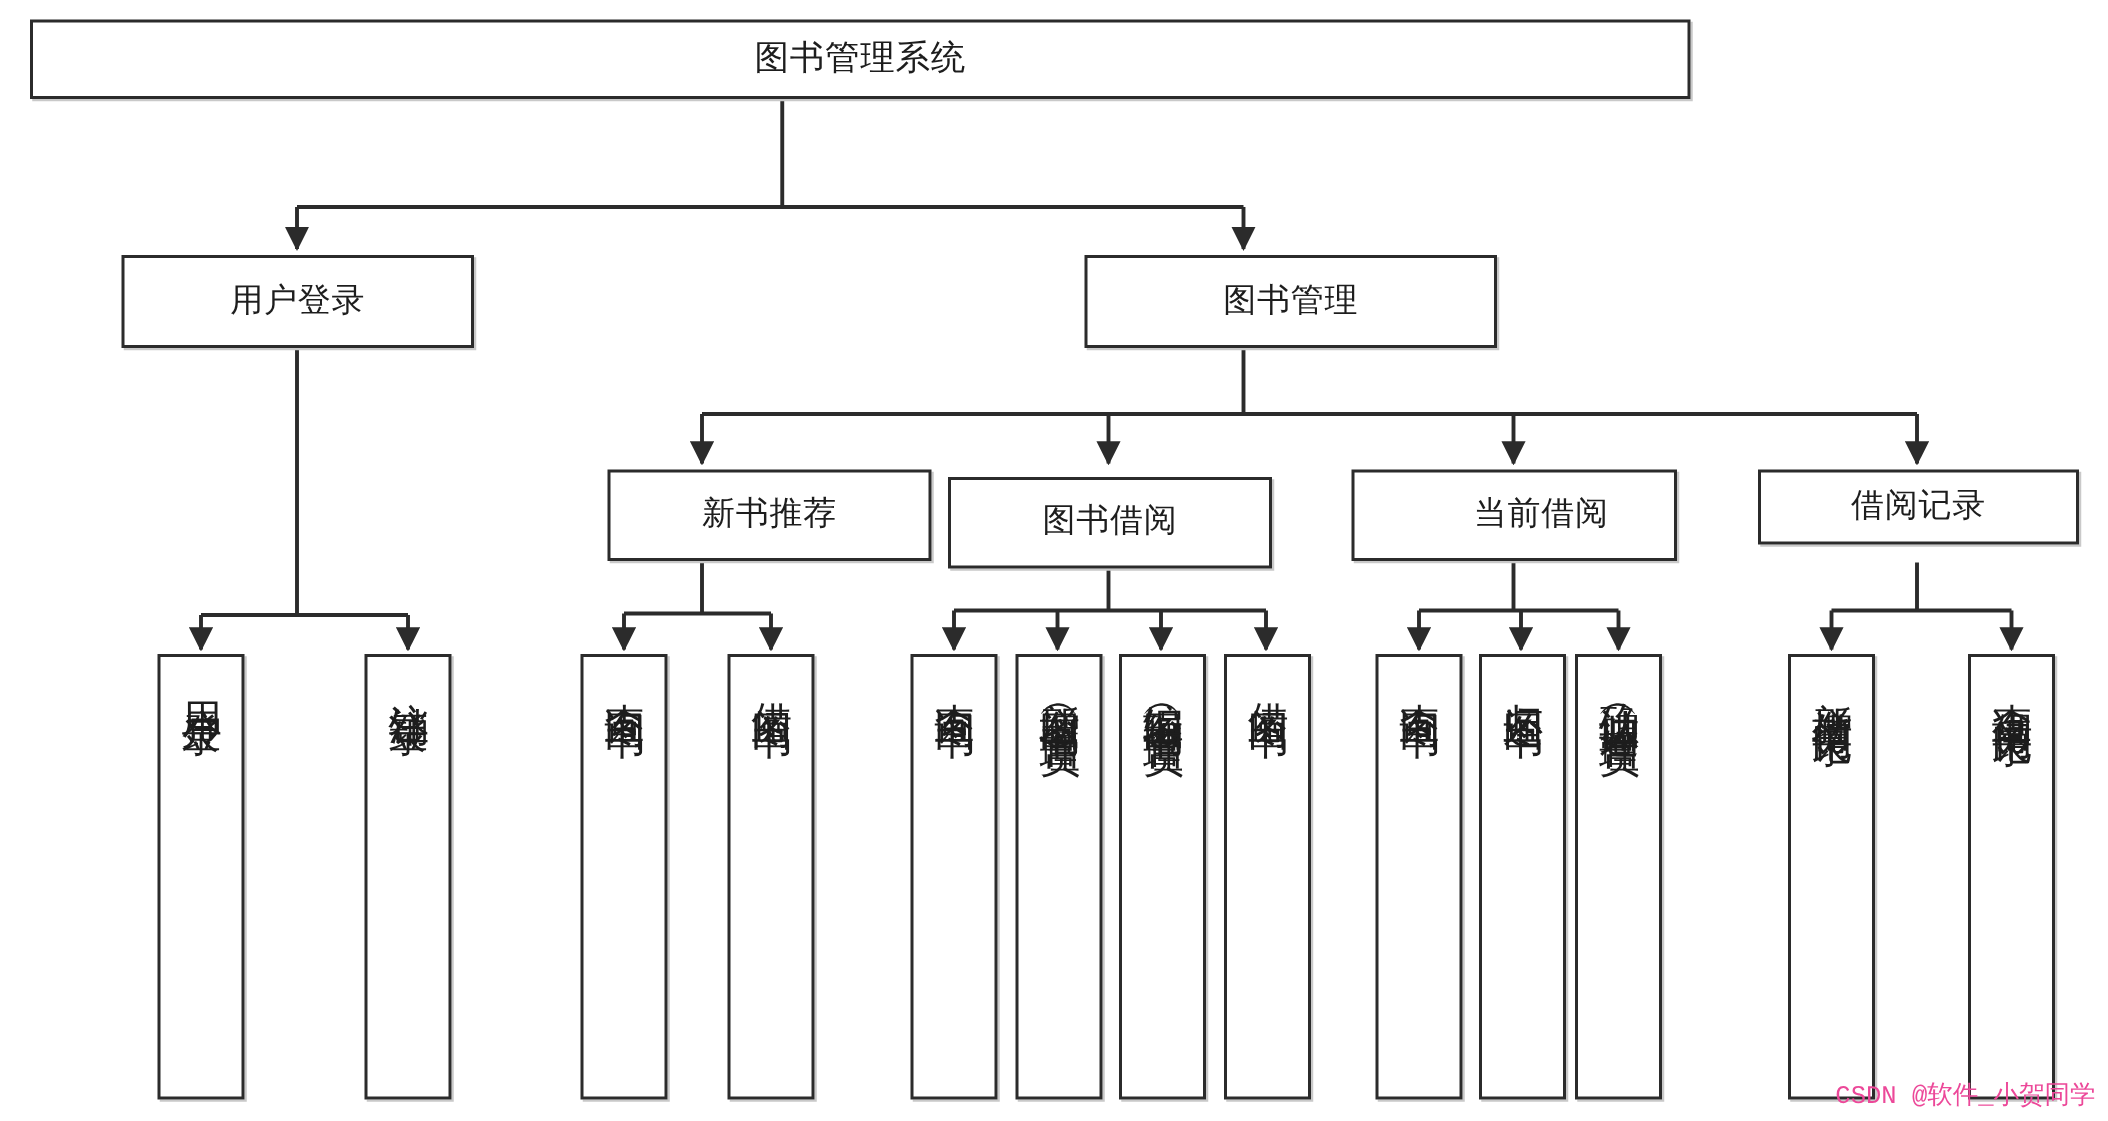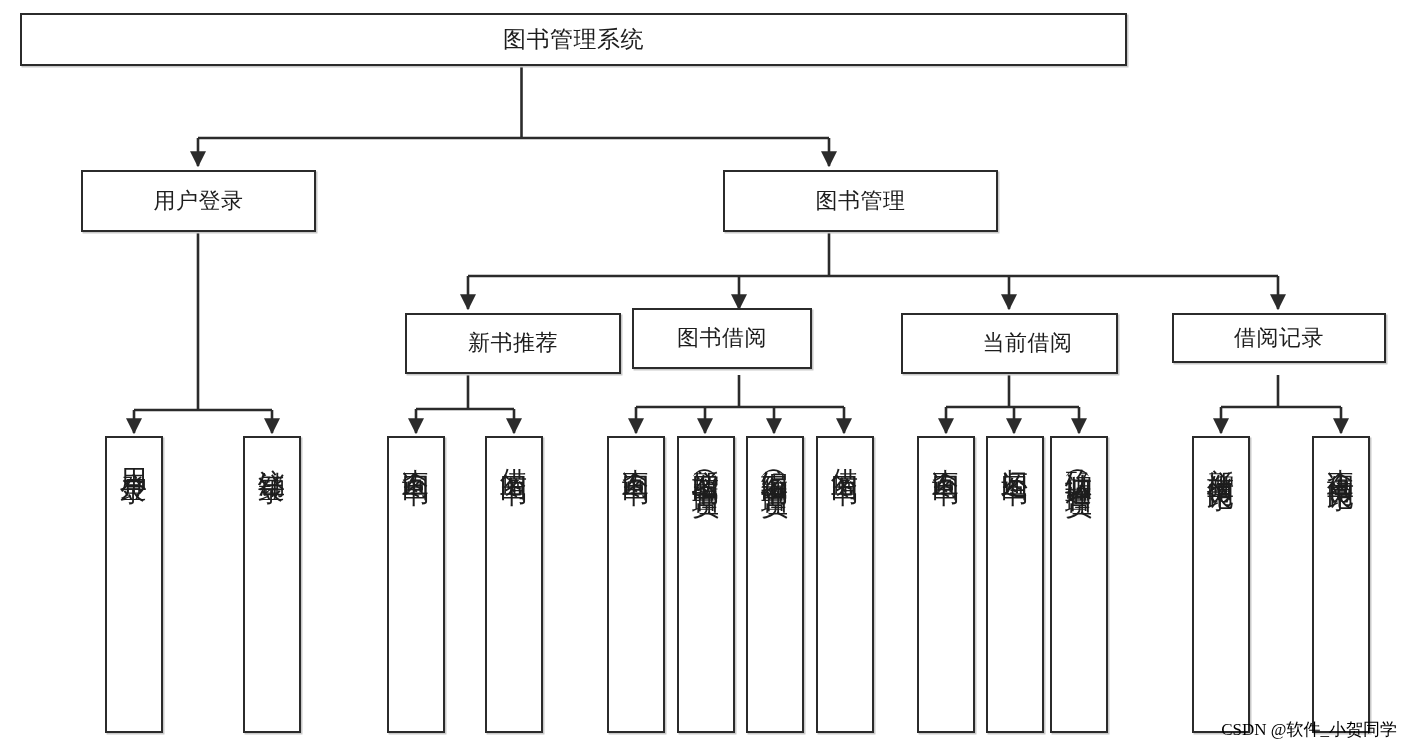--- a/index.html
+++ b/index.html
@@ -58,23 +58,23 @@
     font-size: 27px;
     letter-spacing: 3.5px;
     line-height: 1;
   }
   .node.root .label { font-size: 23px; }
   .watermark {
     position: absolute;
     right: 8px;
     bottom: 6px;
     font-size: 17px;
-    color: #000000;
+    color: #ec4899;
     white-space: nowrap;
-    font-family: Liberation Serif, serif;
+    font-family: Liberation Mono, monospace;
     pointer-events: none;
   }
 </style>
 </head>
 <body>
 
 <div id="canvas">
 
   <svg id="wires" viewBox="0 0 1405 747" xmlns="http://www.w3.org/2000/svg">
     <defs>
@@ -133,21 +133,21 @@
   <div class="node horiz" style="left:81px; top:170px; width:235px; height:62px;">
     <span class="label">用户登录</span>
   </div>
   <div class="node horiz" style="left:711px; top:170px; width:275px; height:62px;margin-left:12px;">
     <span class="label">图书管理</span>
   </div>
 
   <div class="node horiz" style="left:361px; top:313px; width:216px; height:61px;margin-left:44px;">
     <span class="label">新书推荐</span>
   </div>
-  <div class="node horiz" style="left:632px; top:308px; width:180px; height:61px;">
+  <div class="node horiz" style="left:632px; top:318px; width:216px; height:61px;">
     <span class="label">图书借阅</span>
   </div>
   <div class="node horiz" style="left:901px; top:313px; width:217px; height:61px;padding-left:36px;">
     <span class="label">当前借阅</span>
   </div>
   <div class="node horiz" style="left:1172px; top:313px; width:214px; height:50px;">
     <span class="label">借阅记录</span>
   </div>
 
   <div class="node vert" style="left:105px; top:436px; width:58px; height:297px;">

